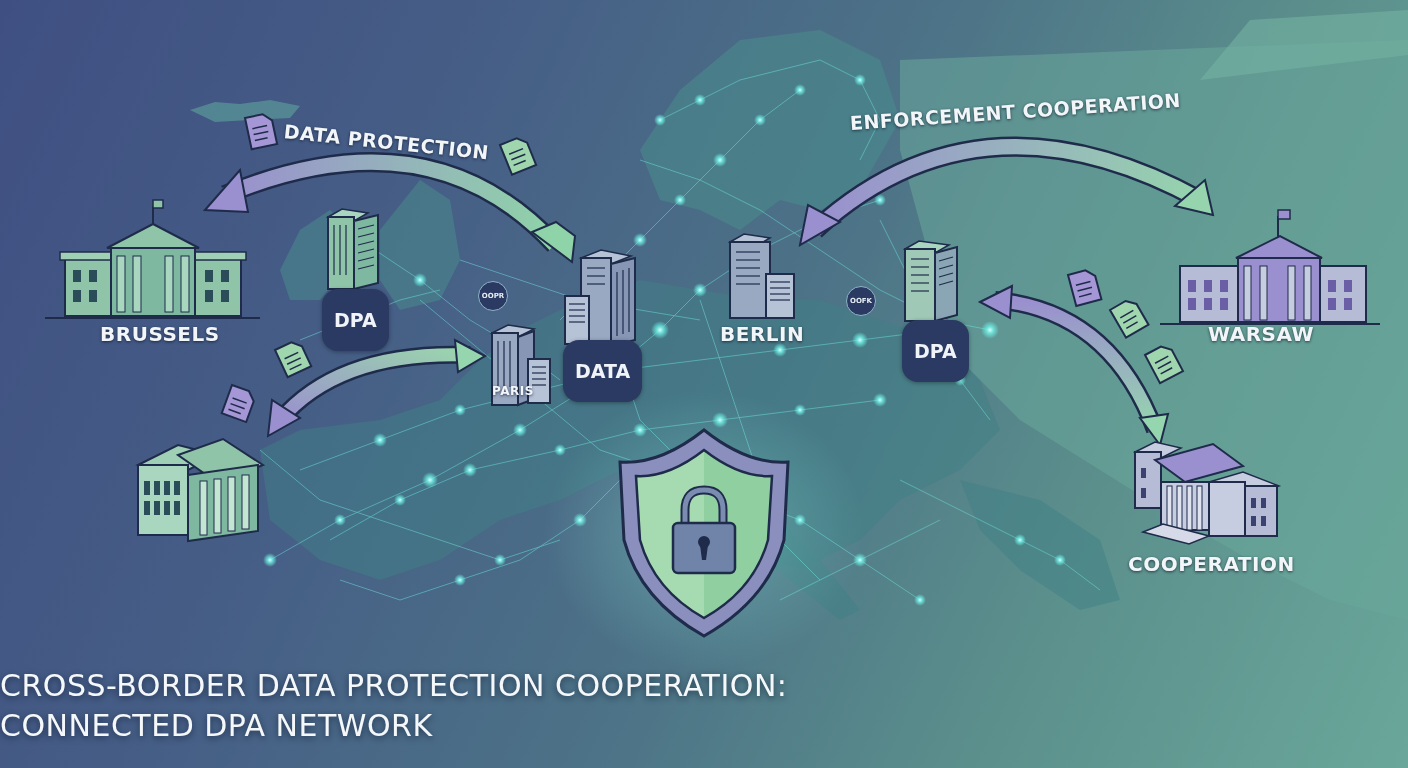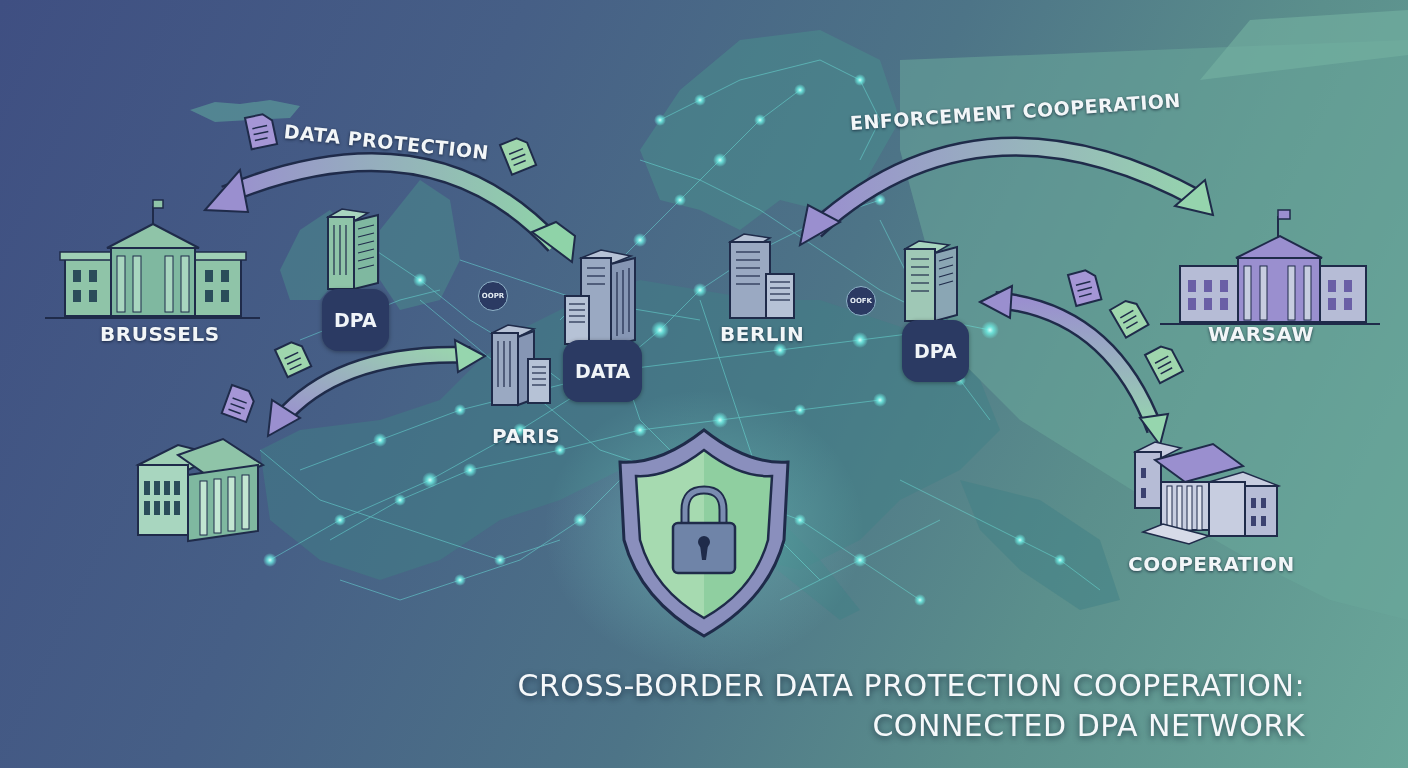--- a/index.html
+++ b/index.html
@@ -4,21 +4,21 @@
 <style>
   html,body{margin:0;padding:0;}
   body{width:1408px;height:768px;overflow:hidden;position:relative;
     background:linear-gradient(115deg,#3f4f82 0%,#465f86 30%,#4d7487 55%,#5b8f8c 75%,#6aa79a 100%);
     font-family:"DejaVu Sans","Liberation Sans",sans-serif;}
   .layer{position:absolute;left:0;top:0;width:1408px;height:768px;}
   .label{position:absolute;color:#f2f6f8;font-weight:bold;letter-spacing:0.5px;
     text-shadow:0 1px 3px rgba(10,20,40,0.7);white-space:nowrap;}
   .pill{position:absolute;background:#2b3a63;color:#f0f4f8;font-weight:bold;
     border-radius:16px;padding:20px 12px;font-size:19px;box-shadow:0 1px 4px rgba(0,0,0,0.35);}
-  .title{position:absolute;left:0;width:1305px;text-align:right;color:#f5f8fa;
+  .title{position:absolute;left:0;width:1305px;text-align:left;color:#f5f8fa;
     font-family:"DejaVu Sans","Liberation Sans",sans-serif;font-size:30px;letter-spacing:0.5px;
     text-shadow:0 2px 6px rgba(10,20,40,0.6);line-height:40px;}
   .badge{position:absolute;width:28px;height:28px;border-radius:50%;background:#2b3a63;
     border:1.5px solid #8fb3c8;color:#e6eef4;font-size:7px;font-weight:bold;
     display:flex;align-items:center;justify-content:center;}
 </style>
 </head>
 <body>
 
 <svg class="layer" viewBox="0 0 1408 768">
@@ -400,21 +400,21 @@
   <path d="M685 525 L685 510 Q685 490 704 490 Q723 490 723 510 L723 525" fill="none" stroke="#7a8cb0" stroke-width="5"></path>
   <rect x="673" y="523" width="62" height="50" rx="5" fill="#6f84a8" stroke="#1f2b4a" stroke-width="2.5"></rect>
   <circle cx="704" cy="542" r="6" fill="#1f2b4a"></circle>
   <path d="M700 545 L708 545 L706 560 L702 560 Z" fill="#1f2b4a"></path>
 </svg>
 
 <div class="label" style="left:284px;top:120px;font-size:19px;transform:rotate(6deg);transform-origin:left center;">DATA PROTECTION</div>
 <div class="label" style="left:850px;top:112px;font-size:19px;transform:rotate(-4deg);transform-origin:left center;">ENFORCEMENT COOPERATION</div>
 
 <div class="label" style="left:100px;top:322px;font-size:20px;">BRUSSELS</div>
-<div class="label" style="left:492px;top:424px;font-size:20px;">PARIS</div>
+<div class="label" style="left:492px;top:384px;font-size:12px;">PARIS</div>
 <div class="label" style="left:720px;top:322px;font-size:20px;">BERLIN</div>
 <div class="label" style="left:1208px;top:322px;font-size:20px;text-align:center;">WARSAW</div>
 <div class="label" style="left:1128px;top:552px;font-size:20px;">COOPERATION</div>
 
 <div class="pill" style="left:322px;top:289px;">DPA</div>
 <div class="pill" style="left:563px;top:340px;">DATA</div>
 <div class="pill" style="left:902px;top:320px;">DPA</div>
 
 <div class="badge" style="left:478px;top:281px;">OOPR</div>
 <div class="badge" style="left:846px;top:286px;">OOFK</div>

